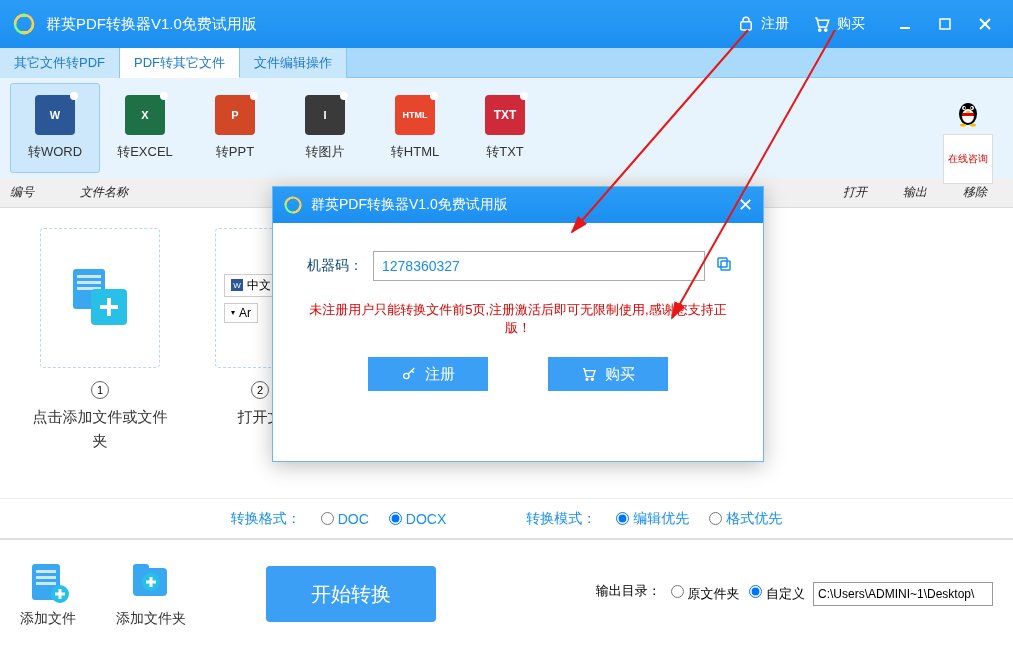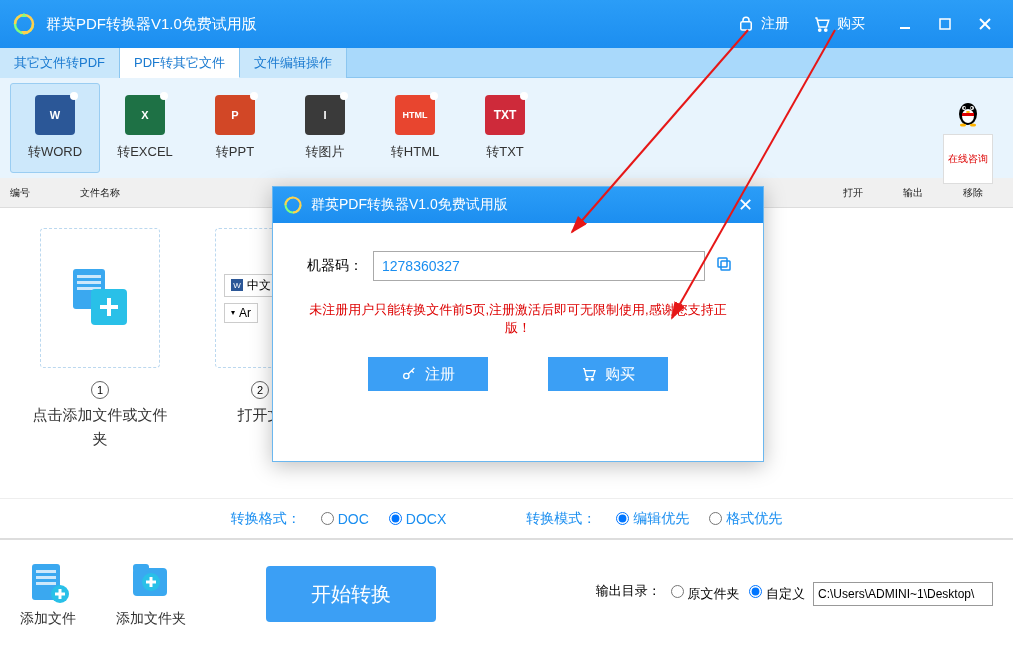--- a/index.html
+++ b/index.html
@@ -23,28 +23,28 @@
 .tool { width: 90px; height: 90px; display: flex; flex-direction: column; align-items: center; justify-content: center; gap: 8px; cursor: pointer; font-size: 13px; color: #333; border: 1px solid transparent; border-radius: 3px; }
 .tool.active { background: #cde8fb; border: 1px solid #9acdf2; }
 .tool-icon { width: 40px; height: 40px; border-radius: 4px; display: flex; align-items: center; justify-content: center; color: #fff; font-size: 11px; font-weight: bold; position: relative; }
 .tool-icon::after { content: ""; position: absolute; right: -3px; top: -3px; width: 8px; height: 8px; background: #fff; border-radius: 50%; }
 .word { background: #2b5797; } .excel { background: #1e7145; } .ppt { background: #d24726; } .img { background: #3a3a3a; } .html { background: #e8452f; } .txt { background: #ce2a3a; }
 .qq-consult { position: absolute; right: 20px; top: 18px; width: 50px; text-align: center; cursor: pointer; }
 .qq-consult .penguin { width: 32px; height: 32px; margin: 0 auto 2px; }
 .qq-consult .label { font-size: 10px; color: #d00; background: #fff; border: 1px solid #ddd; padding: 17px 2px; }
 
 
-.colheaders { height: 30px; background: #f0f0f0; display: flex; align-items: center; font-size: 10px; color: #222; border-bottom: 1px solid #ddd; }
+.colheaders { height: 30px; background: #f0f0f0; display: flex; align-items: center; font-size: 12px; color: #222; border-bottom: 1px solid #ddd; font-style: italic; }
 .colheaders .ch { padding: 0 10px; }
 
 
 .main { height: 290px; background: #fff; display: flex; padding: 20px 30px; gap: 40px; position: relative; }
 .placeholder { width: 140px; text-align: center; }
 .ph-box { width: 120px; height: 140px; border: 1px dashed #bbd8ef; border-radius: 4px; display: flex; align-items: center; justify-content: center; margin: 0 auto 12px; }
-.ph-label { font-size: 15px; color: #333; line-height: 1.6; font-family: Liberation Mono, monospace; }
+.ph-label { font-size: 15px; color: #333; line-height: 1.6; }
 .circ-num { display: inline-flex; width: 18px; height: 18px; border: 1px solid #666; border-radius: 50%; align-items: center; justify-content: center; font-size: 11px; margin-bottom: 6px; }
 
 
 .radiorow { height: 40px; background: #fff; display: flex; align-items: center; justify-content: center; gap: 20px; font-size: 14px; border-top: 1px solid #eee; }
 .radiorow .lbl { color: #1a8ef0; }
 .radiorow label { display: flex; align-items: center; gap: 4px; cursor: pointer; }
 .radiorow .blue-opt { color: #1a8ef0; }
 
 
 .bottom { height: 110px; border-top: 2px solid #ddd; display: flex; align-items: center; padding: 0 20px; gap: 40px; }
@@ -57,21 +57,21 @@
 .output input[type=text] { width: 180px; height: 24px; border: 1px solid #999; padding: 0 4px; font-size: 12px; }
 
 
 .modal-backdrop { position: absolute; inset: 0; pointer-events: none; }
 .modal { position: absolute; left: 272px; top: 186px; width: 492px; height: 276px; background: #fff; border: 1px solid #6bb7ef; box-shadow: 0 4px 20px rgba(0,0,0,0.25); pointer-events: auto; }
 .modal-title { height: 36px; background: linear-gradient(#2b9df7,#1c8ef0); color: #fff; display: flex; align-items: center; padding: 0 10px; font-size: 14px; }
 .modal-title .mlogo { width: 20px; height: 20px; margin-right: 8px; }
 .modal-title .close { margin-left: auto; cursor: pointer; font-size: 18px; }
 .modal-body { padding: 28px 30px 10px; }
 .mrow { display: flex; align-items: center; gap: 10px; margin-bottom: 20px; }
-.mrow .mlbl { width: 60px; text-align: right; color: #000000; font-size: 14px; }
+.mrow .mlbl { width: 60px; text-align: right; color: #0c4a6e; font-size: 14px; }
 .mrow input { flex: 1; height: 30px; border: 1px solid #aaa; padding: 0 8px; font-size: 14px; color: #1a8ef0; }
 .mrow .copy-icon { cursor: pointer; color: #1a8ef0; }
 .mnote { color: #d00; font-size: 13px; text-align: center; margin: 10px 0 20px; }
 .mbtns { display: flex; justify-content: center; gap: 60px; }
 .mbtn { width: 120px; height: 34px; background: #3b9ff5; color: #fff; border: none; display: flex; align-items: center; justify-content: center; gap: 8px; font-size: 15px; cursor: pointer; }
 
 
 .arrows { position: absolute; inset: 0; pointer-events: none; }
 </style>
 </head>

